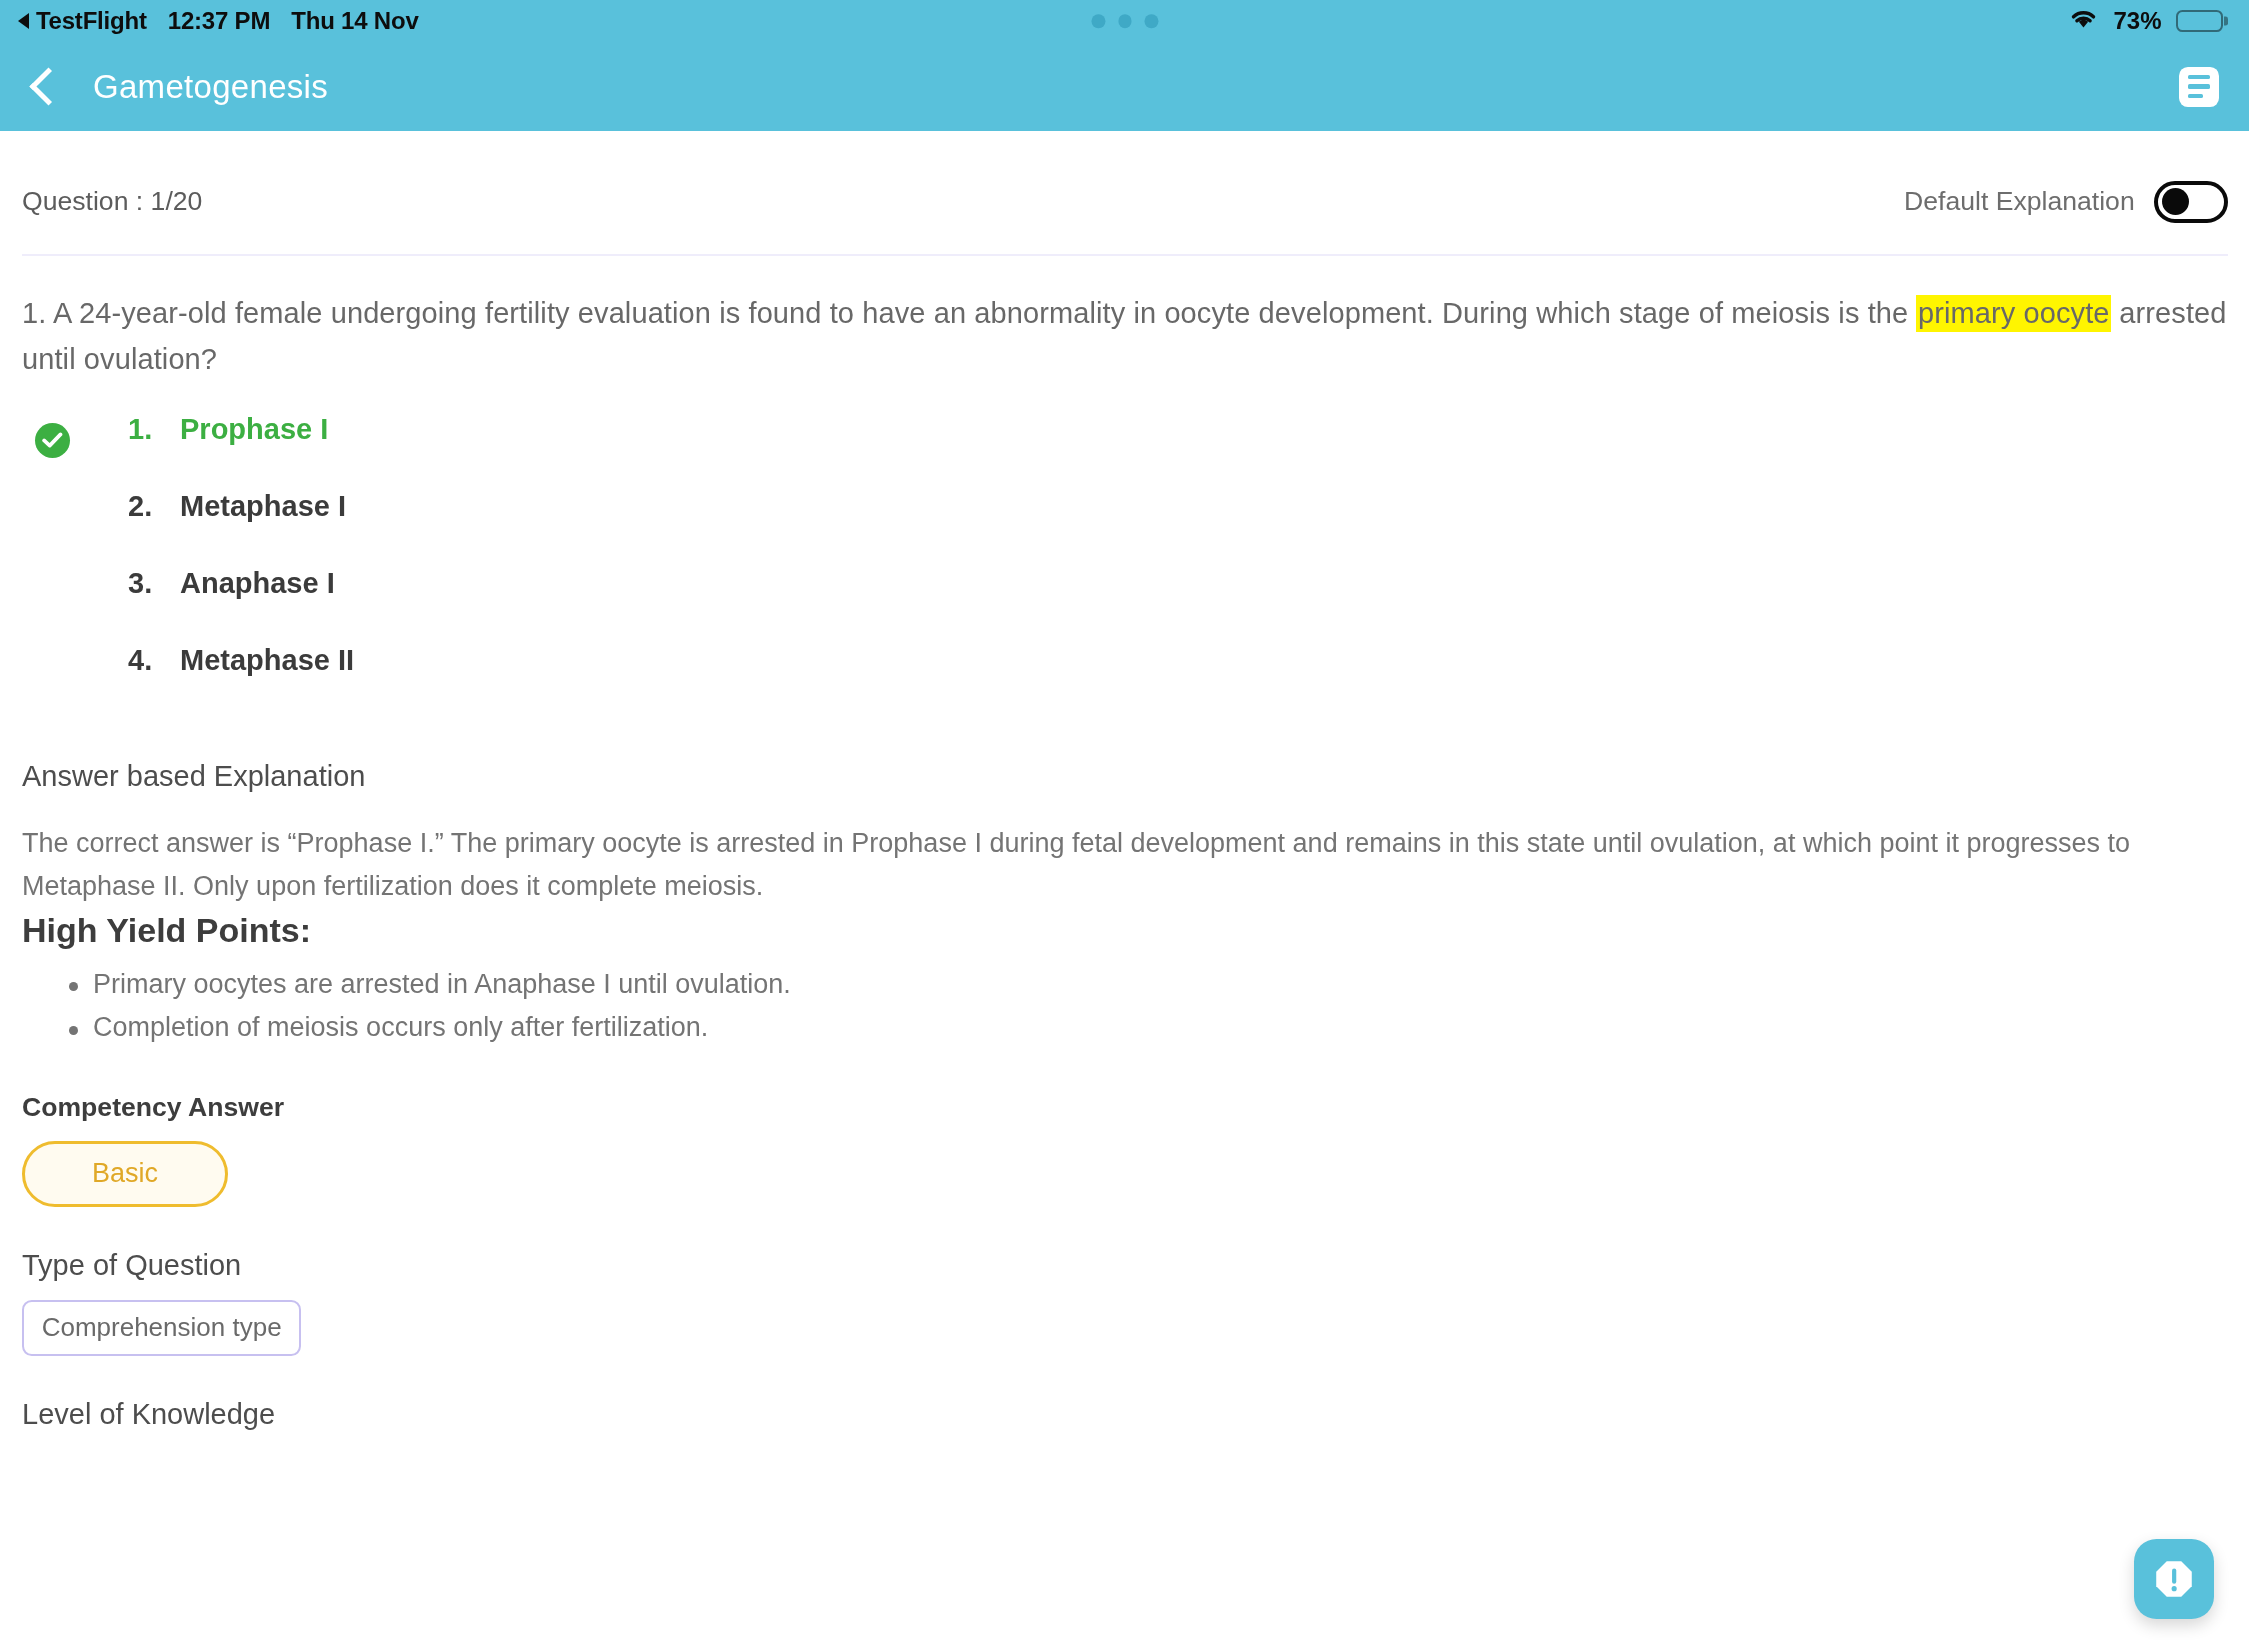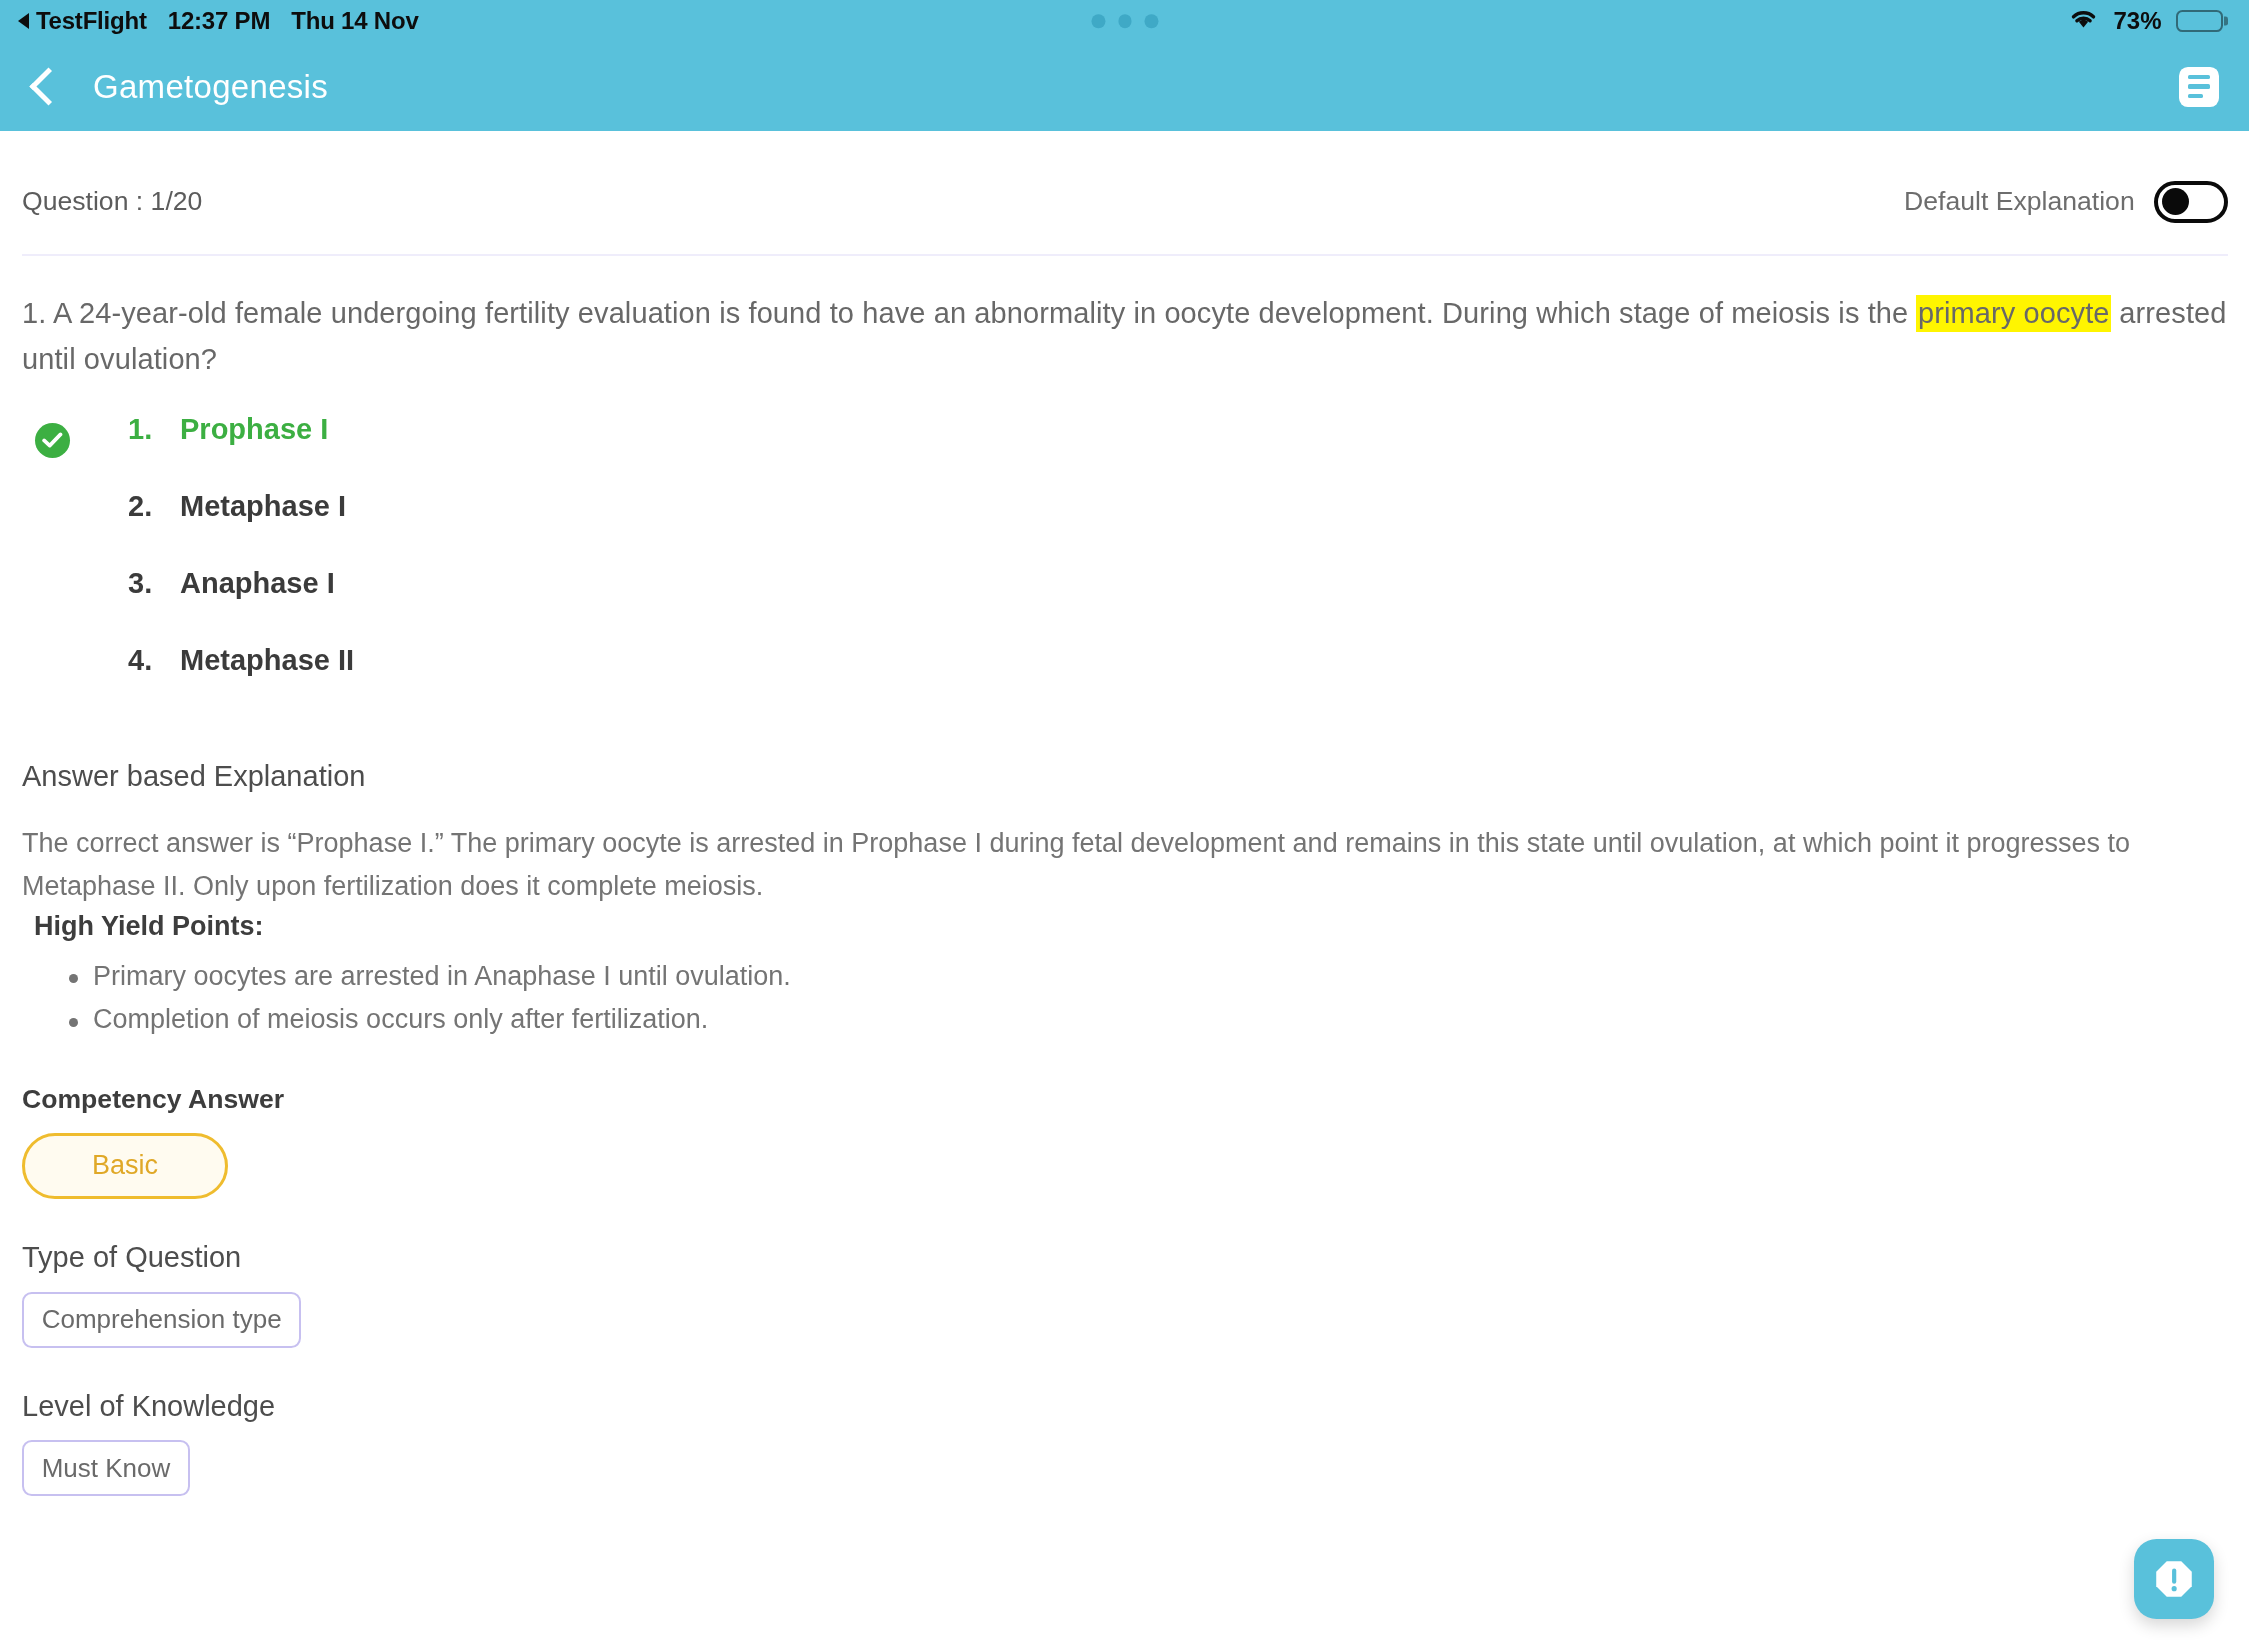--- a/index.html
+++ b/index.html
@@ -238,25 +238,24 @@
   }
 
   .explain-body {
     font-size: 27px;
     line-height: 1.58;
     color: #747474;
     padding: 29px 0 0 0;
     max-width: 2209px;
   }
   .hy-title {
-    font-size: 27px;
+    font-size: 34px;
     color: #3d3d3d;
     font-weight: 600;
     padding-top: 3.2px;
-    margin-left: 12px;
   }
   .hy-list {
     list-style: none;
     padding: 13px 0 0 47px;
   }
   .hy-list li {
     font-size: 27px;
     line-height: 1.62;
     color: #747474;
     position: relative;
@@ -423,21 +422,20 @@
     <li>Completion of meiosis occurs only after fertilization.</li>
   </ul>
 
   <div class="meta-label">Competency Answer</div>
   <div><span class="badge-basic">Basic</span></div>
 
   <div class="meta-label light">Type of Question</div>
   <div><span class="field-box">Comprehension type</span></div>
 
   <div class="meta-label light">Level of Knowledge</div>
-  <div><span class="field-box">Must Know</span></div>
 
 </div>
 
 <div class="fab">
   <svg width="42" height="42" viewBox="0 0 52 52">
     <polygon points="17,4 35,4 48,17 48,35 35,48 17,48 4,35 4,17" fill="#ffffff"></polygon>
     <rect x="23.6" y="13" width="5.2" height="19" rx="2.6" fill="#59C1DB"></rect>
     <circle cx="26.2" cy="38" r="3.2" fill="#59C1DB"></circle>
   </svg>
 </div>

